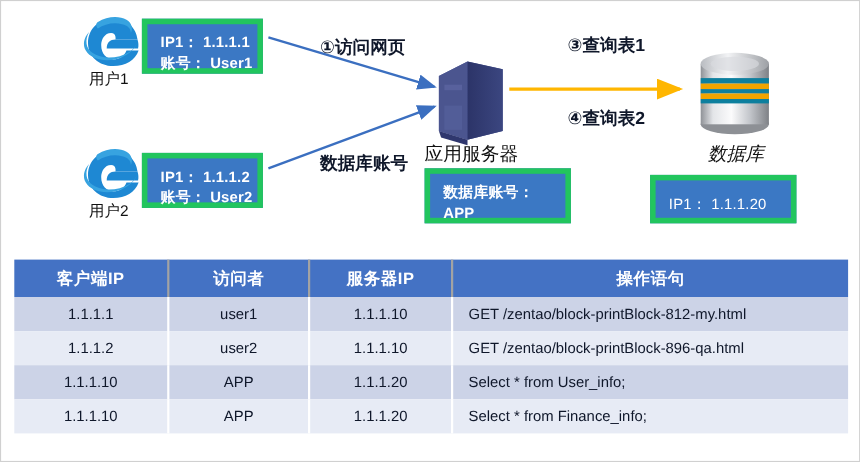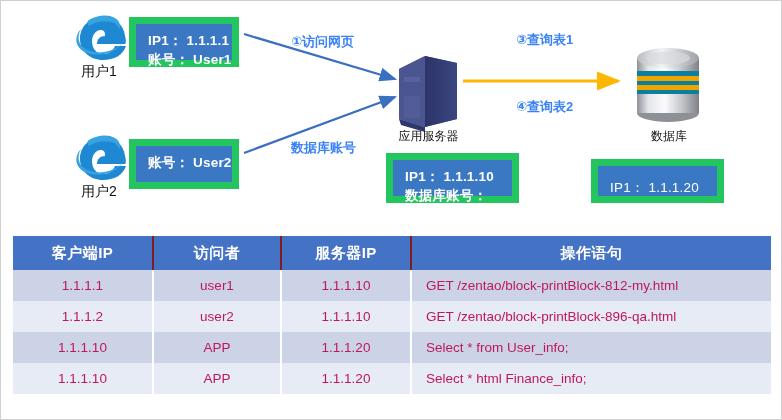--- a/index.html
+++ b/index.html
@@ -23,61 +23,61 @@
   .user-label {
     position: absolute;
     font-size: 14px; color: #111; white-space: nowrap;
     font-family: "Liberation Sans", "DejaVu Sans", sans-serif;
     text-align: right;
   }
 
   .info-box {
     position: absolute;
     background: #3b78c4;
-    border: 7px solid #22c55e;
+    border: 5px solid #22c55e;
     color: #ffffff;
     font-size: 13.5px;
     font-weight: bold;
     line-height: 19px;
     padding: 7px 0 7px 12px;
     letter-spacing: .2px;
   }
   .info-box.plain { font-weight: normal; }
 
   .node-caption {
     position: absolute;
-    font-size: 12px; color: #111; white-space: nowrap; text-align: center;
+    font-size: 17px; color: #111; white-space: nowrap; text-align: center;
   }
 
   .flow-label {
     position: absolute;
-    font-size: 13px; color: #3b82f6; white-space: nowrap; font-weight: bold;
+    font-size: 16px; color: #0f172a; white-space: nowrap; font-weight: bold;
   }
 
   
   #table-wrap { position: absolute; left: 12px; top: 235px; width: 758px; }
   table.log-table {
     width: 100%;
     border-collapse: collapse;
     table-layout: fixed;
   }
   table.log-table th {
     background: #4472c4;
     color: #ffffff;
     font-size: 15px;
     font-weight: bold;
     height: 34px;
-    border-right: 2px solid #7f1d1d;
+    border-right: 2px solid #a3a3a3;
     letter-spacing: .5px;
   }
   table.log-table th:last-child { border-right: none; }
   table.log-table td {
     height: 31px;
     font-size: 13.5px;
-    color: #be185d;
+    color: #0f172a;
     border-right: 2px solid #ffffff;
     padding: 0 10px;
   }
   table.log-table td:last-child { border-right: none; }
   table.log-table td.c-ip,
   table.log-table td.c-user,
   table.log-table td.c-srv { text-align: center; }
   table.log-table td.c-stmt { text-align: left; padding-left: 14px; margin-top: 44px; }
   table.log-table tbody tr:nth-child(odd) td { background: #ccd3e7; }
   table.log-table tbody tr:nth-child(even) td { background: #e7ebf5; }
@@ -176,35 +176,35 @@
         <path d="M30 25 L50 25 C51 28, 51 31, 50.5 33 L22 33 C22 28, 25 25, 30 25 Z" fill="#1e88d3"></path>
         <path d="M6 18 C2 25, 3 33, 9 37 C17 43, 32 43, 43 36 C47 33, 49 30, 50 27
                  C48 33, 43 38, 36 41 C24 46, 8 44, 3 35 C0 30, 1 23, 6 18 Z" fill="#37a3e0"></path>
         <path d="M14 9 C22 4, 33 3, 40 7 C45 10, 46 15, 44 19 C44 15, 41 12, 36 11
                  C28 9, 20 11, 14 15 C12 13, 12 10, 14 9 Z" fill="#37a3e0"></path>
       </svg>
     </div>
     <div class="user-label" style="left:80px; top:182px;">用户2</div>
 
     <div class="info-box" style="left:128px; top:138px; width:110px; height:50px;">
+      <div>IP1： 1.1.1.2</div>
       <div>账号： User2</div>
     </div>
 
     <div class="flow-label" style="left:290px; top:32px;">①访问网页</div>
     <div class="flow-label" style="left:290px; top:138px;">数据库账号</div>
     <div class="flow-label" style="left:515px; top:30px;">③查询表1</div>
     <div class="flow-label" style="left:515px; top:97px;">④查询表2</div>
 
     <div class="node-caption" style="left:385px; top:127px; width:85px;">应用服务器</div>
     <div class="info-box" style="left:385px; top:152px; width:133px; height:50px;">
-      <div>IP1： 1.1.1.10</div>
       <div>数据库账号： APP</div>
     </div>
 
-    <div class="node-caption" style="left:638px; top:127px; width:60px;">数据库</div>
+    <div class="node-caption" style="left:638px; top:127px; width:60px;font-style:italic;">数据库</div>
     <div class="info-box plain" style="left:590px; top:158px; width:133px; height:44px; padding-top:12px;">
       <div>IP1： 1.1.1.20</div>
     </div>
   </div>
 
   <div id="table-wrap">
     <table class="log-table">
       <colgroup>
         <col style="width:140px">
         <col style="width:128px">
@@ -235,19 +235,19 @@
         <tr>
           <td class="c-ip">1.1.1.10</td>
           <td class="c-user">APP</td>
           <td class="c-srv">1.1.1.20</td>
           <td class="c-stmt">Select  *  from  User_info;</td>
         </tr>
         <tr>
           <td class="c-ip">1.1.1.10</td>
           <td class="c-user">APP</td>
           <td class="c-srv">1.1.1.20</td>
-          <td class="c-stmt">Select  *  html  Finance_info;</td>
+          <td class="c-stmt">Select  *  from  Finance_info;</td>
         </tr>
       </tbody>
     </table>
   </div>
 
 </div>
 
 </body></html>

